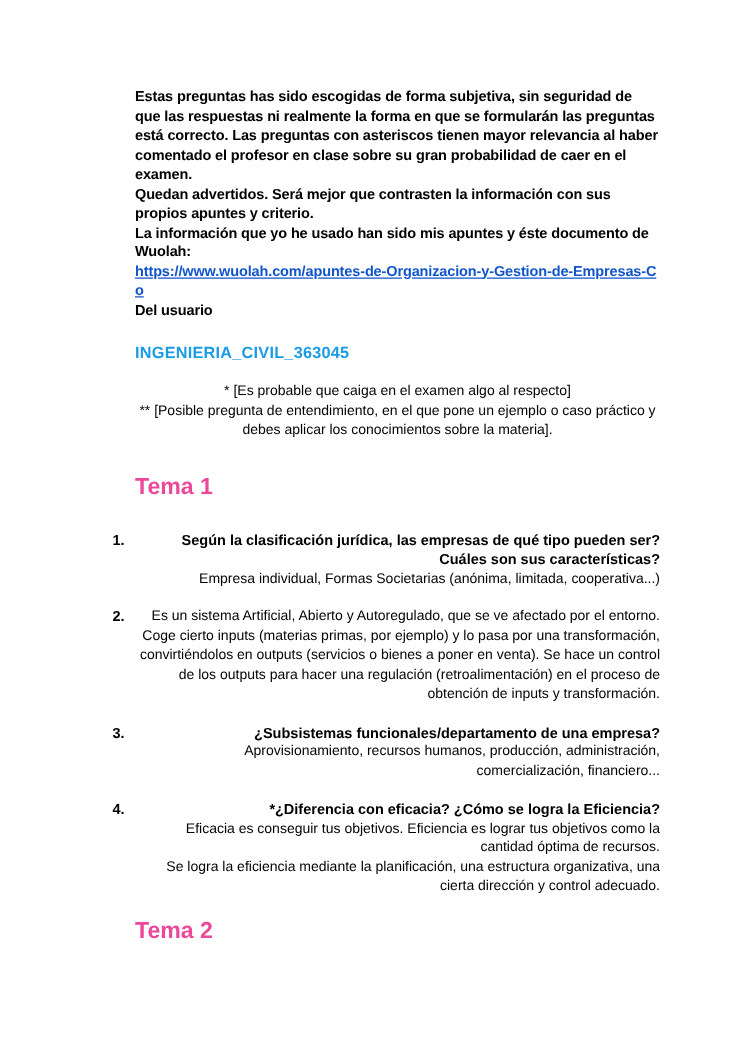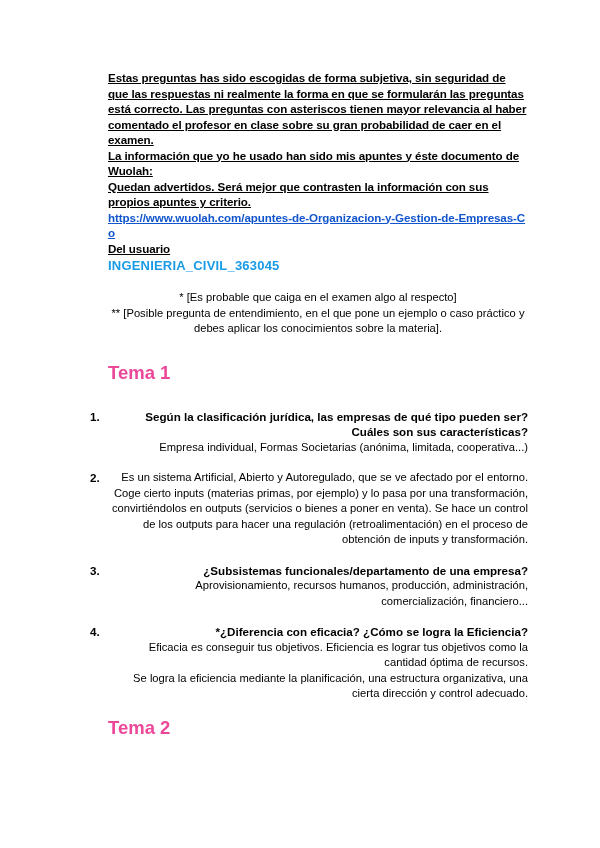--- a/index.html
+++ b/index.html
@@ -20,35 +20,35 @@
       left: 108px;
       top: 70px;
       width: 420px;
     }
     .intro {
       font-weight: bold;
       font-size: 11.6px;
       line-height: 15.5px;
       letter-spacing: -0.1px;
     }
-    .intro p { margin: 0; text-decoration: underline; }
+    .intro p { margin: 0; }
     .link {
       color: #1155cc;
       text-decoration: underline;
       word-break: break-all;
       display: block;
     }
     .username {
       color: #1a9be6;
       font-weight: bold;
       font-size: 13px;
       letter-spacing: 0.2px;
       line-height: 17px;
       display: block;
-      margin-top: 1px;
+      margin-top: 17px;
     }
     .notes {
       margin-top: 16px;
       font-size: 11.2px;
       line-height: 15.5px;
     }
     .notes p { margin: 0; text-align: center; }
     .tema {
       font-size: 18.5px;
       font-weight: bold;
@@ -87,22 +87,22 @@
     .q3 { margin-top: 15px; }
     .q4 { margin-top: 15px; }
   </style>
 </head>
 <body>
 
 <div class="page">
 
   <div class="intro">
     <p>Estas preguntas has sido escogidas de forma subjetiva, sin seguridad de que las respuestas ni realmente la forma en que se formularán las preguntas está correcto. Las preguntas con asteriscos tienen mayor relevancia al haber comentado el profesor en clase sobre su gran probabilidad de caer en el examen.</p>
+    <p>Quedan advertidos. Será mejor que contrasten la información con sus propios apuntes y criterio.</p>
     <p>La información que yo he usado han sido mis apuntes y éste documento de Wuolah:</p>
-    <p>Quedan advertidos. Será mejor que contrasten la información con sus propios apuntes y criterio.</p>
     <a class="link">
       <span style="display:block">https://www.wuolah.com/apuntes-de-Organizacion-y-Gestion-de-Empresas-Co</span>
     </a>
     <p>Del usuario</p>
     <span class="username">INGENIERIA_CIVIL_363045</span>
   </div>
 
   <div class="notes">
     <p>* [Es probable que caiga en el examen algo al respecto]</p>
     <p>** [Posible pregunta de entendimiento, en el que pone un ejemplo o caso práctico y debes aplicar los conocimientos sobre la materia].</p>

